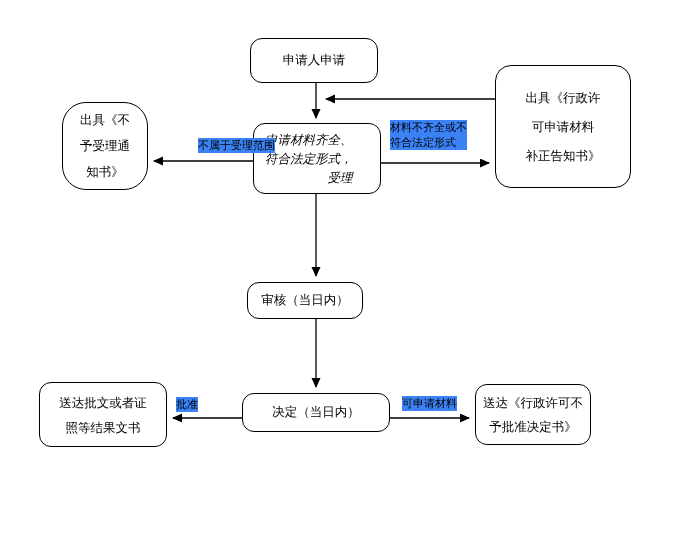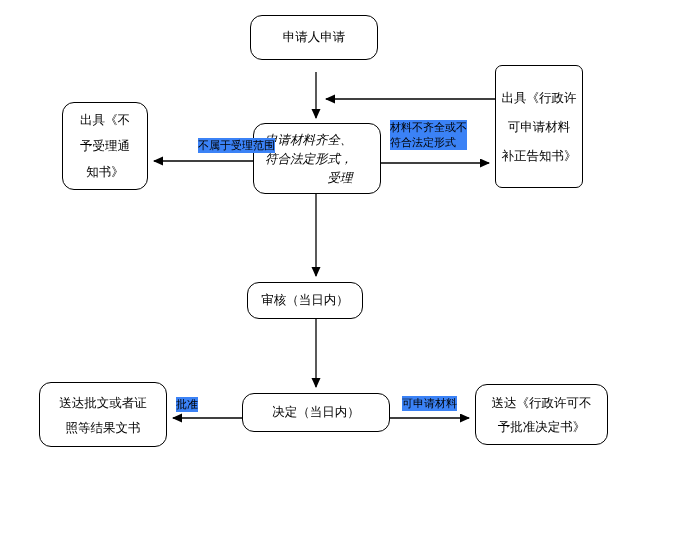--- a/index.html
+++ b/index.html
@@ -69,42 +69,42 @@
 
     <line x1="316" y1="194" x2="316" y2="276" stroke="#000" stroke-width="1.3" marker-end="url(#arr)"></line>
 
     <line x1="316" y1="319" x2="316" y2="387" stroke="#000" stroke-width="1.3" marker-end="url(#arr)"></line>
 
     <line x1="242" y1="418" x2="173" y2="418" stroke="#000" stroke-width="1.3" marker-end="url(#arr)"></line>
 
     <line x1="390" y1="418" x2="469" y2="418" stroke="#000" stroke-width="1.3" marker-end="url(#arr)"></line>
   </svg>
 
-  <div class="node" style="left:250px;top:15px;width:128px;height:45px;">申请人申请</div>
+  <div class="node" style="left:250px;top:38px;width:128px;height:45px;">申请人申请</div>
 
   <div class="node left-align" style="left:253px;top:123px;width:128px;height:71px;line-height:19px;">申请材料齐全、
 符合法定形式，
 受理</div>
 
-  <div class="node" style="left:62px;top:102px;width:86px;height:88px;line-height:26px;">出具《不
+  <div class="node" style="left:62px;top:102px;width:86px;height:88px;line-height:26px;border-radius:24px;">出具《不
 予受理通
 知书》</div>
 
-  <div class="node" style="left:495px;top:65px;width:88px;height:123px;line-height:29px;border-radius:7px;">出具《行政许
+  <div class="node" style="left:495px;top:65px;width:136px;height:123px;line-height:29px;border-radius:16px;">出具《行政许
 可申请材料
 补正告知书》</div>
 
   <div class="node" style="left:247px;top:282px;width:116px;height:37px;">审核（当日内）</div>
 
   <div class="node" style="left:39px;top:382px;width:128px;height:65px;line-height:25px;">送达批文或者证
 照等结果文书</div>
 
   <div class="node" style="left:242px;top:393px;width:148px;height:39px;">决定（当日内）</div>
 
-  <div class="node" style="left:475px;top:384px;width:133px;height:61px;line-height:24px;">送达《行政许可不
+  <div class="node" style="left:475px;top:384px;width:116px;height:61px;line-height:24px;">送达《行政许可不
 予批准决定书》</div>
 
   <div class="edge-label" style="left:158px;top:138px;margin-left:40px;">不属于受理范围</div>
 
   <div class="edge-label" style="left:390px;top:120px;">材料不齐全或不
 符合法定形式</div>
 
   <div class="edge-label" style="left:176px;top:397px;">批准</div>
 
   <div class="edge-label" style="left:402px;top:396px;">可申请材料</div>

